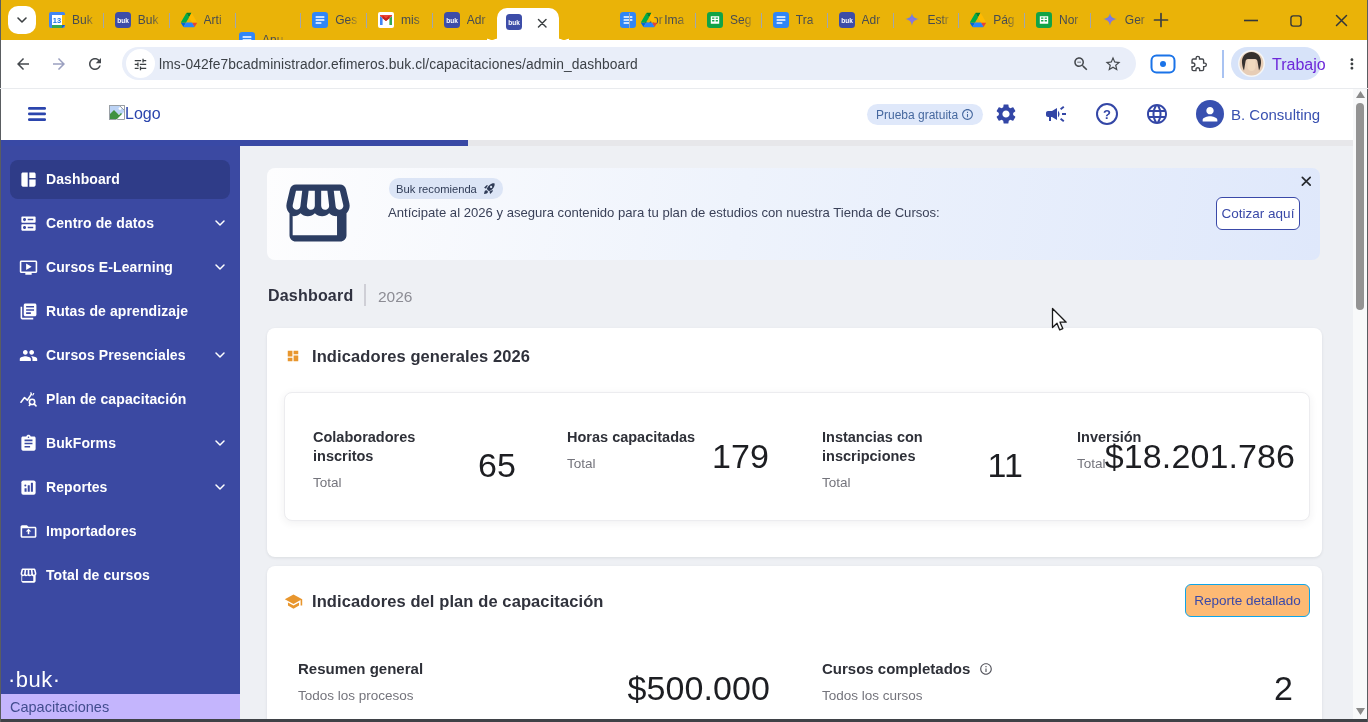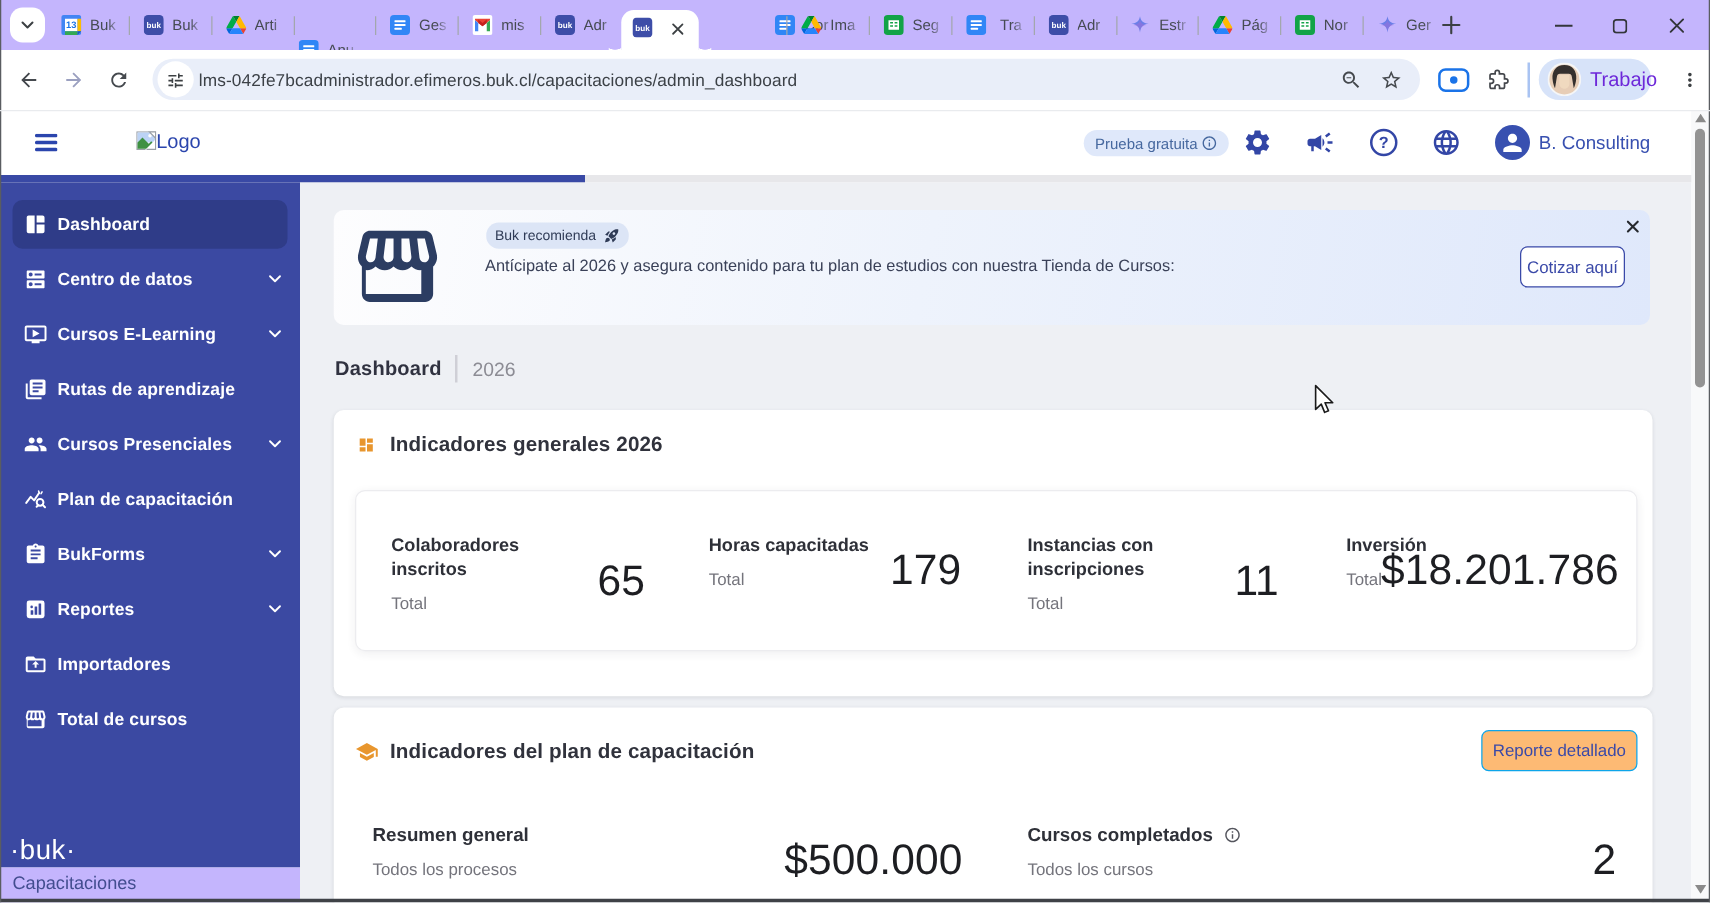--- a/index.html
+++ b/index.html
@@ -1,20 +1,20 @@
 <!DOCTYPE html>
 <html><head>
 <meta charset="utf-8">
 <style>
   * { margin:0; padding:0; box-sizing:border-box; }
   html,body { width:1368px; height:722px; overflow:hidden; }
   body { font-family:"Liberation Sans",sans-serif; position:relative; background:#fff; }
   .abs { position:absolute; }
   
-  #tabstrip { position:absolute; left:0; top:0; width:1368px; height:40px; background:#c4b5fd; }
+  #tabstrip { position:absolute; left:0; top:0; width:1368px; height:40px; background:#eab308; }
   #tabsearch { position:absolute; left:8px; top:6px; width:28px; height:28px; background:#fff; border-radius:10px; display:flex; align-items:center; justify-content:center; }
   .tab { position:absolute; top:0; height:40px; display:flex; align-items:center; }
   .tab .fav { width:16px; height:16px; }
   .tab .ttl { font-size:12px; color:#464b52; margin-left:7px; white-space:nowrap; overflow:hidden; width:26px;
     -webkit-mask-image:linear-gradient(to right,#000 14px,transparent 25px); mask-image:linear-gradient(to right,#000 14px,transparent 25px);}
   .tabsep { position:absolute; top:13px; width:1px; height:15px; background:#a2a7ad; }
   #activetab { position:absolute; left:497px; top:8px; width:62px; height:32px; background:#fff; border-radius:10px 10px 0 0; }
   #activetab .curve { position:absolute; bottom:0; width:10px; height:10px; background:radial-gradient(circle at 50% 0%, transparent 9.5px, #fff 10px); }
   #winbtns { position:absolute; left:0; top:0; width:1368px; height:40px; }
   
@@ -171,21 +171,21 @@
       </div>
       <div class="tabsep" style="left:695.1999999999999px;"></div>
       <div class="tab" style="left:707px;">
         <span class="fav"><svg width="16" height="16" viewBox="0 0 16 16">
             <rect width="16" height="16" rx="3.2" fill="#12a347"></rect>
             <path fill="#fff" d="M3.8 4.2h8.4v7.6H3.8zm1.3 1.3v1.3h2.3V5.5zm3.6 0v1.3h2.2V5.5zM5.1 8.1v1.3h2.3V8.1zm3.6 0v1.3h2.2V8.1z"></path>
           </svg></span>
         <span class="ttl">Seg</span>
       </div>
       <div class="tabsep" style="left:761px;"></div>
-      <div class="tab" style="left:772.8px;text-align:center;">
+      <div class="tab" style="left:772.8px;">
         <span class="fav"><svg width="16" height="16" viewBox="0 0 16 16">
             <rect width="16" height="16" rx="3.2" fill="#3086f6"></rect>
             <rect x="3.6" y="4.2" width="8.8" height="1.6" rx=".4" fill="#fff"></rect>
             <rect x="3.6" y="7.2" width="8.8" height="1.6" rx=".4" fill="#fff"></rect>
             <rect x="3.6" y="10.2" width="5.8" height="1.6" rx=".4" fill="#fff"></rect>
           </svg></span>
         <span class="ttl">Tra</span>
       </div>
       <div class="tabsep" style="left:826.8px;"></div>
       <div class="tab" style="left:838.5999999999999px;">

